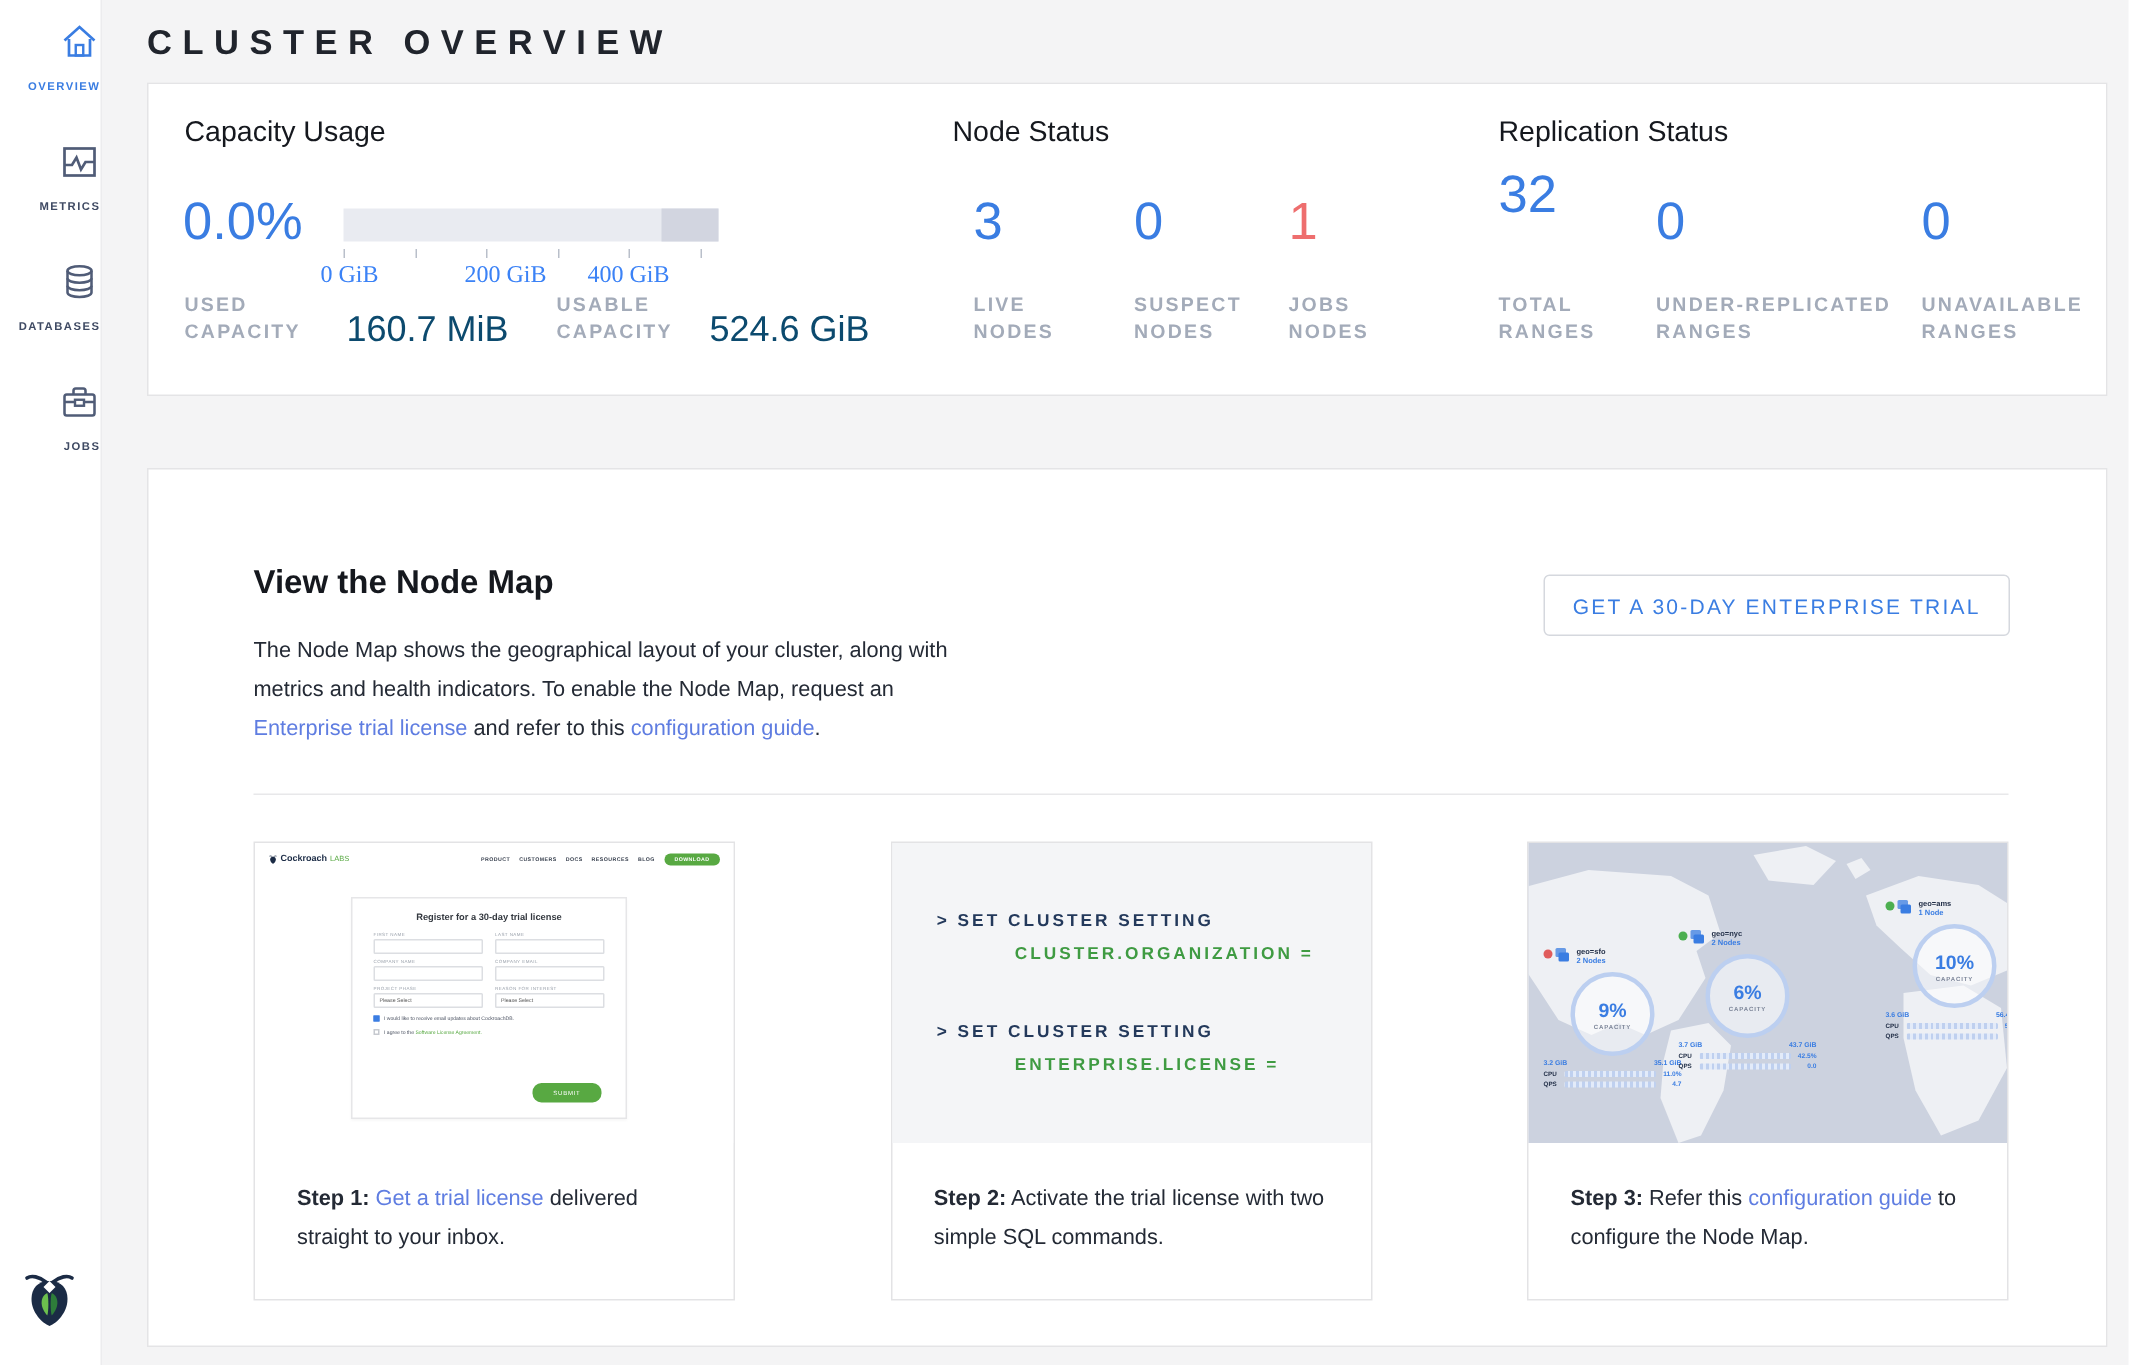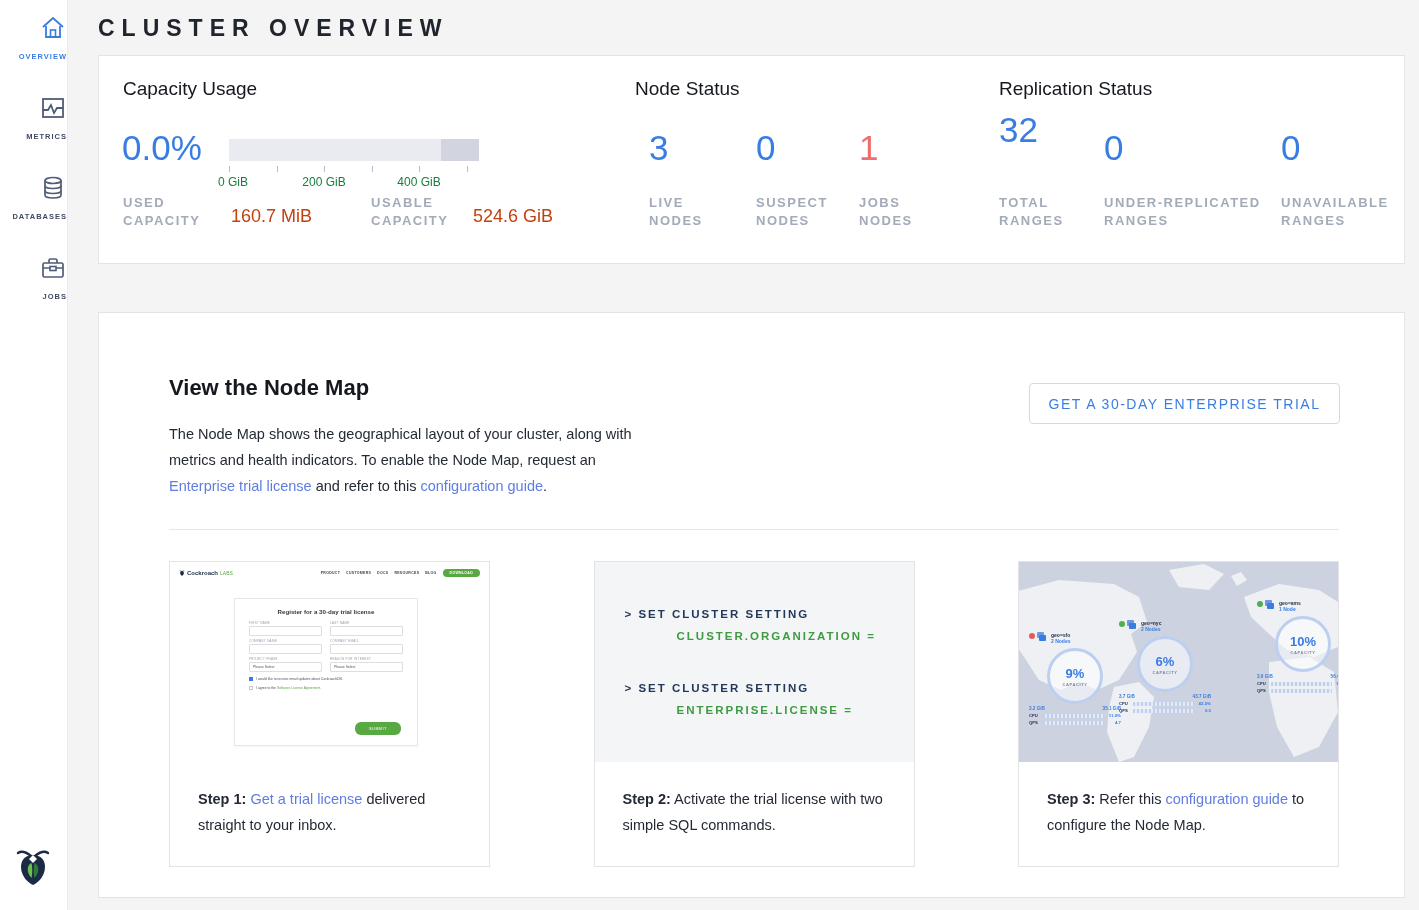--- a/index.html
+++ b/index.html
@@ -20,26 +20,26 @@
   .main { position:absolute; left:68px; top:0; width:1351px; height:695px; }
   .page-title { position:absolute; left:30px; top:15px; font-size:23px; font-weight:600;
     letter-spacing:7px; color:#20242c; }
   .panel { position:absolute; background:#fff; border:1px solid #e4e4e6; }
   .stats-panel { left:30px; top:55px; width:1307px; height:209px; }
   .sec-title { position:absolute; font-size:19px; font-weight:500; color:#15181e; }
   .big-num { position:absolute; font-size:35px; color:#3a7de2; }
   .big-num.red { color:#ee6e6e; }
   .stat-lbl { position:absolute; font-size:13px; letter-spacing:1.5px; color:#a3abb9;
     line-height:18px; font-weight:bold; }
-  .stat-val { position:absolute; font-size:18px; color:#c2410c; }
+  .stat-val { position:absolute; font-size:24px; color:#0c4a6e; }
   
   .cap-bar { position:absolute; left:130px; top:83px; width:250px; height:22px; background:#e9ebf1; }
   .cap-bar .seg-dark { position:absolute; right:0; top:0; width:38px; height:22px; background:#d2d5e0; }
   .tick { position:absolute; top:110px; width:1px; height:6px; background:#b9bfca; }
-  .tick-lbl { position:absolute; top:119px; font-size:12px; color:#15803d; transform:translateX(-50%); white-space:nowrap; }
+  .tick-lbl { position:absolute; top:119px; font-size:16px; color:#3b82f6; transform:translateX(-50%); white-space:nowrap;font-family:Liberation Serif, serif; }
   
   .view-bar { left:30px; top:274px; width:1307px; height:38px; display:flex; align-items:center; }
   .vb-left { padding-left:26px; font-size:13px; letter-spacing:2px; font-weight:bold; }
   .vb-view { color:#6b7486; }
   .vb-value { color:#3a7de2; margin-left:10px; cursor:pointer; }
   .caret { color:#3a7de2; font-size:11px; margin-left:6px; }
   .vb-center { position:absolute; left:0; right:0; text-align:center; font-size:13px;
     letter-spacing:1px; font-weight:bold; color:#242a35; }
   .vb-right { margin-left:auto; padding-right:26px; font-size:13px; letter-spacing:2px;
     font-weight:bold; color:#3a7de2; cursor:pointer; }
@@ -171,21 +171,21 @@
     <div class="cap-bar">
       <div class="seg-dark"></div>
     </div>
     <div class="tick" style="left:130px;"></div>
     <div class="tick" style="left:178px;"></div>
     <div class="tick" style="left:225px;"></div>
     <div class="tick" style="left:273px;"></div>
     <div class="tick" style="left:320px;"></div>
     <div class="tick" style="left:368px;"></div>
     <div class="tick-lbl" style="left:134px;">0 GiB</div>
-    <div class="tick-lbl" style="left:225px;">200 GiB</div>
+    <div class="tick-lbl" style="left:238px;">200 GiB</div>
     <div class="tick-lbl" style="left:320px;">400 GiB</div>
     <div class="stat-lbl" style="left:24px; top:138px;">
       <span>USED</span><br><span>CAPACITY</span>
     </div>
     <div class="stat-val" style="left:132px; top:150px;">160.7 MiB</div>
     <div class="stat-lbl" style="left:272px; top:138px;">
       <span>USABLE</span><br><span>CAPACITY</span>
     </div>
     <div class="stat-val" style="left:374px; top:150px;">524.6 GiB</div>
 

